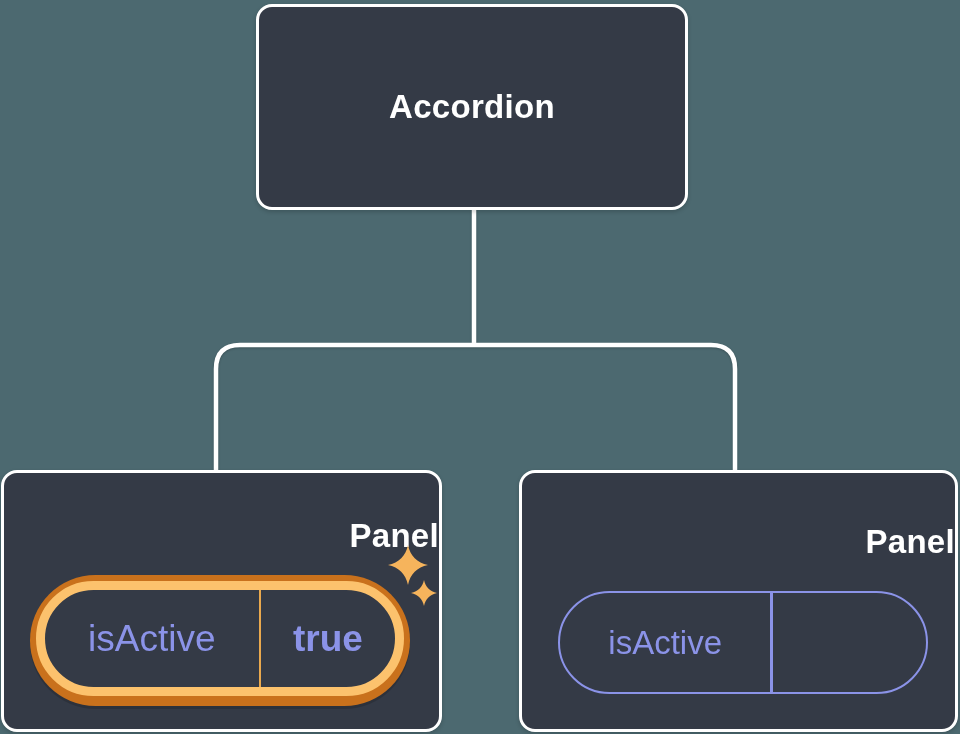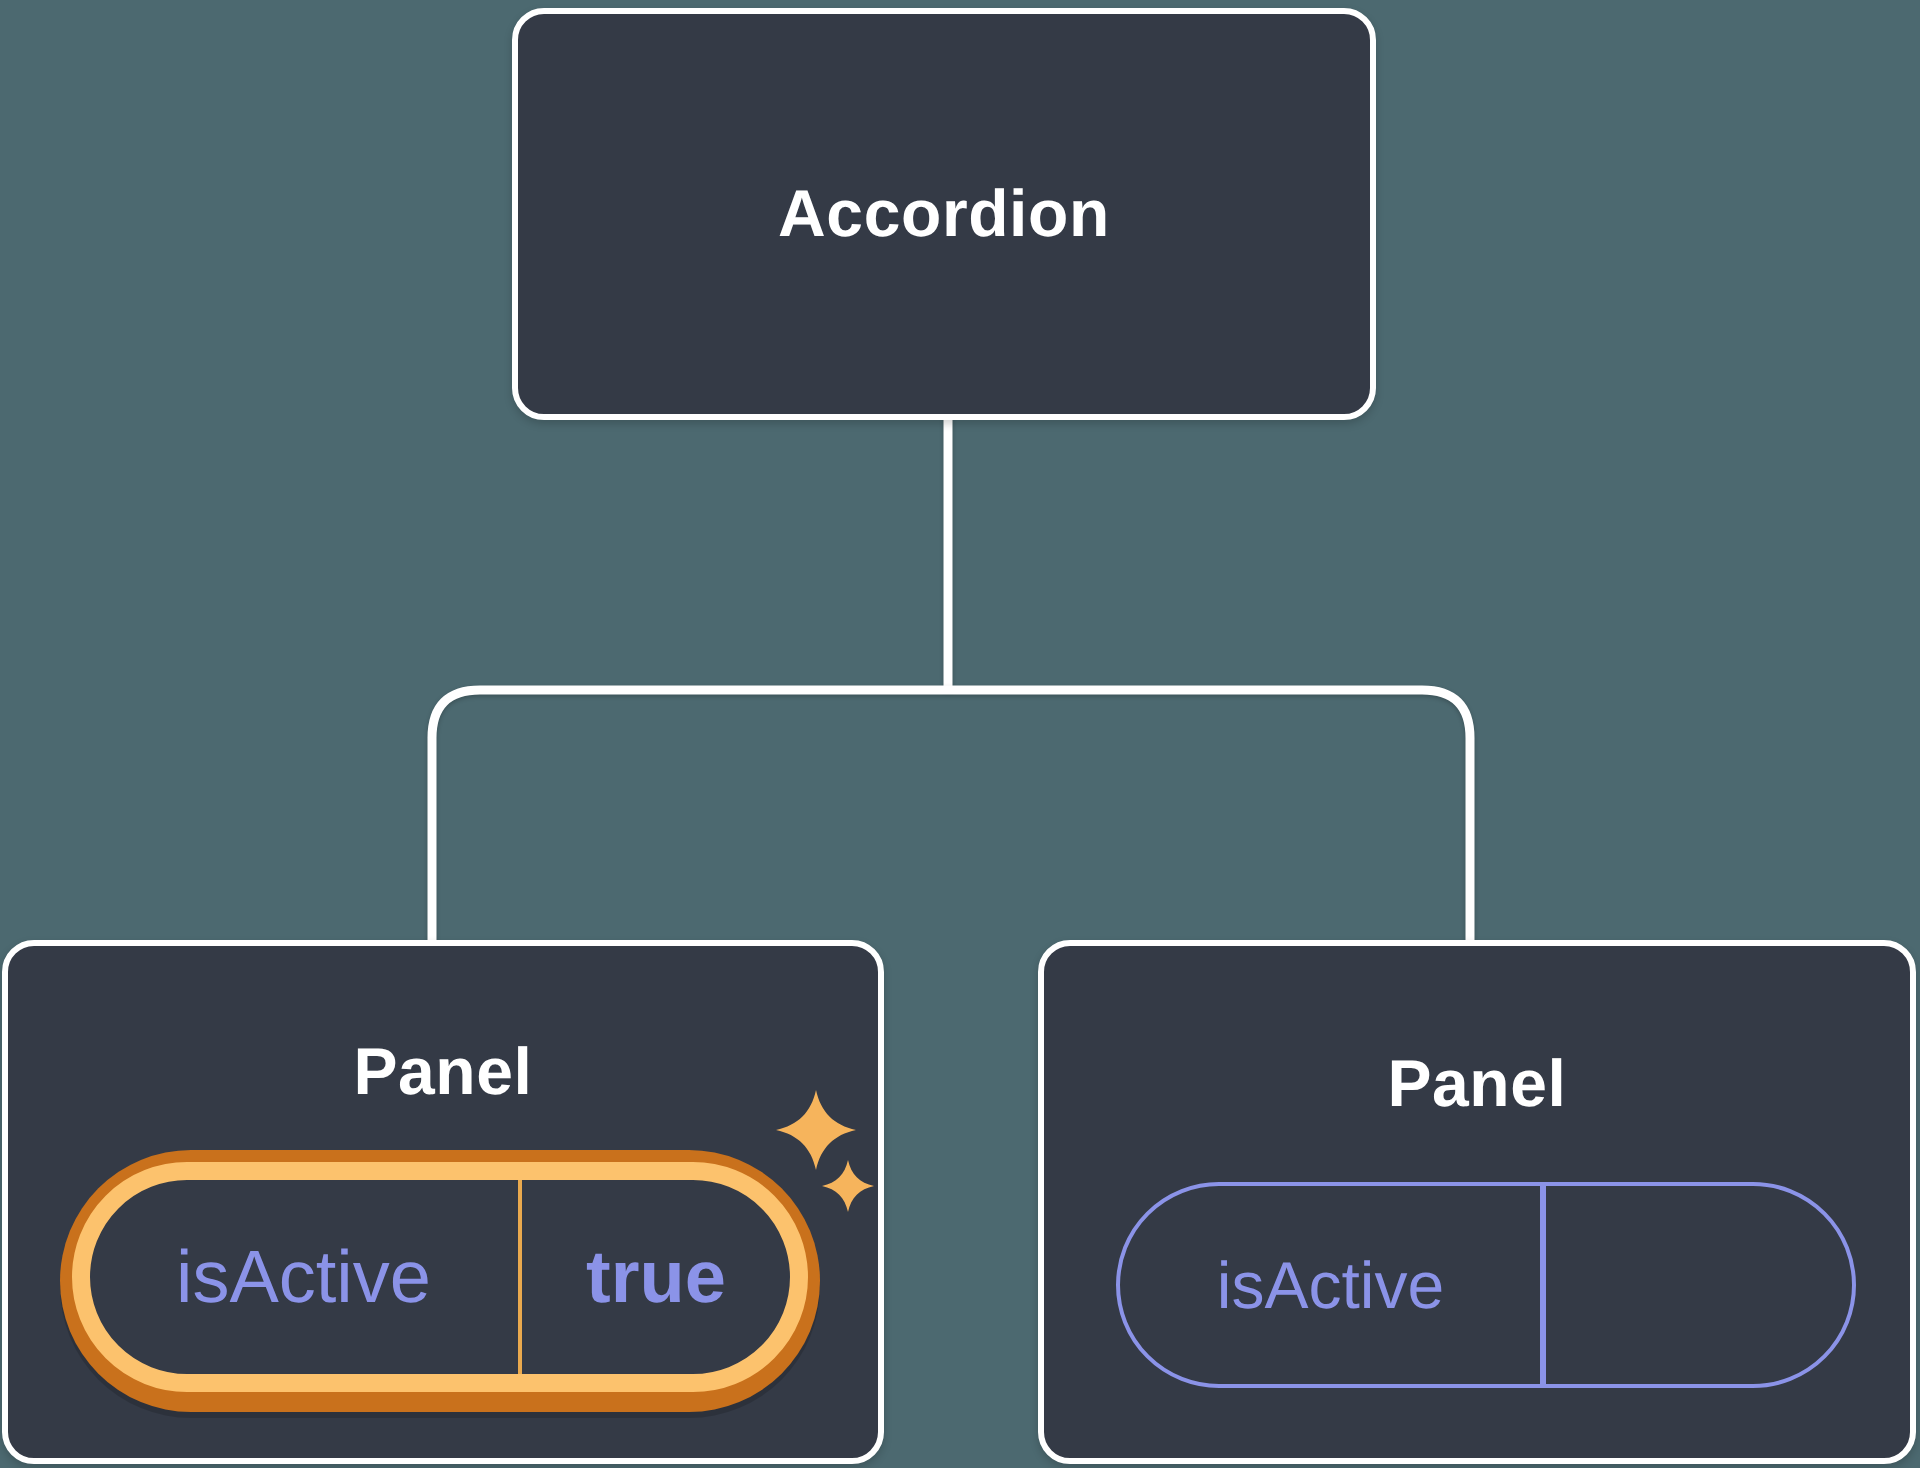--- a/index.html
+++ b/index.html
@@ -32,21 +32,21 @@
     border-radius:16px;
     display:flex;align-items:center;justify-content:center;
   }
   .node-title{
     color:#ffffff;font-size:33px;font-weight:600;letter-spacing:.3px;
   }
   .panel{width:441px;height:262px;border-radius:16px;}
   .panel-left{left:1px;top:470px;}
   .panel-right{left:519px;top:470px;width:439px;}
   .panel-title{
-    position:absolute;left:0;right:0;text-align:center;
+    position:absolute;left:0;right:0;text-align:right;
     color:#ffffff;font-size:33px;font-weight:600;letter-spacing:.3px;
   }
   .panel-left .panel-title{top:44px;}
   .panel-right .panel-title{top:50px;}
 
   
   .pill-hl{
     position:absolute;left:26px;top:102px;width:380px;height:131px;
     border-radius:66px;
     background:var(--highlight-outer,#c9711c);

